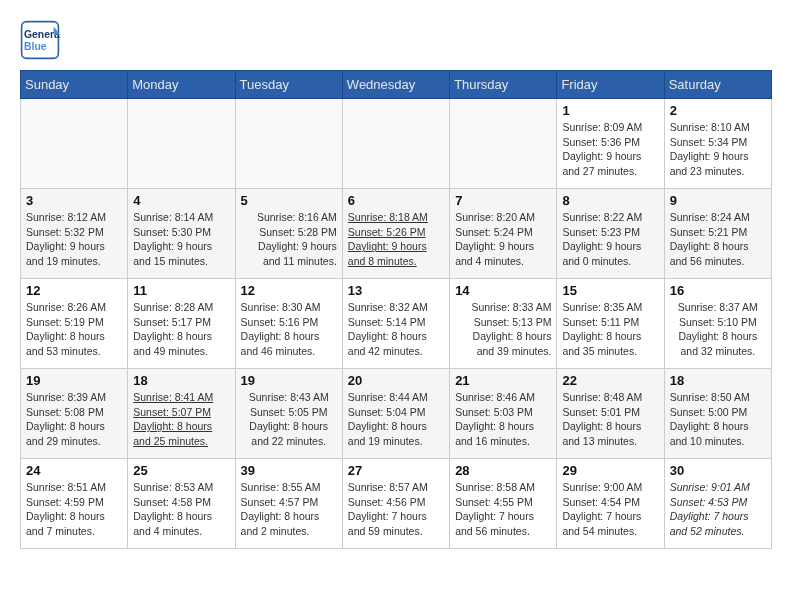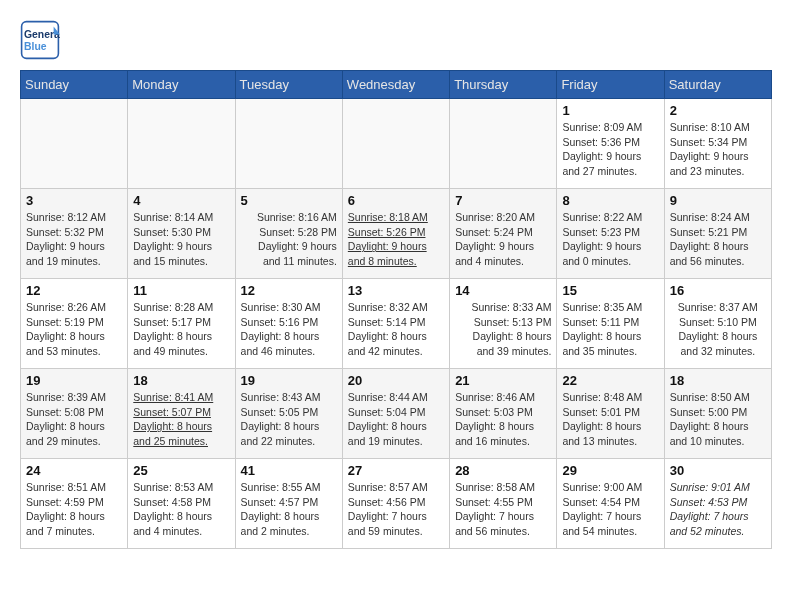--- a/index.html
+++ b/index.html
@@ -255,21 +255,21 @@
         </td>
         <td>
           <div class="day-num">18</div>
           <div class="day-info" style="white-space: pre-line; text-decoration: underline;">Sunrise: 8:41 AM
 Sunset: 5:07 PM
 Daylight: 8 hours
 and 25 minutes.</div>
         </td>
         <td>
           <div class="day-num">19</div>
-          <div class="day-info" style="white-space: pre-line;">Sunrise: 8:43 AM
+          <div class="day-info" style="white-space: pre-line; text-align: center;">Sunrise: 8:43 AM
 Sunset: 5:05 PM
 Daylight: 8 hours
 and 22 minutes.</div>
         </td>
         <td>
           <div class="day-num">20</div>
           <div class="day-info" style="white-space: pre-line;">Sunrise: 8:44 AM
 Sunset: 5:04 PM
 Daylight: 8 hours
 and 19 minutes.</div>
@@ -305,21 +305,21 @@
 and 7 minutes.</div>
         </td>
         <td>
           <div class="day-num">25</div>
           <div class="day-info" style="white-space: pre-line;">Sunrise: 8:53 AM
 Sunset: 4:58 PM
 Daylight: 8 hours
 and 4 minutes.</div>
         </td>
         <td>
-          <div class="day-num">41</div>
+          <div class="day-num">39</div>
           <div class="day-info" style="white-space: pre-line;">Sunrise: 8:55 AM
 Sunset: 4:57 PM
 Daylight: 8 hours
 and 2 minutes.</div>
         </td>
         <td>
           <div class="day-num">27</div>
           <div class="day-info" style="white-space: pre-line;">Sunrise: 8:57 AM
 Sunset: 4:56 PM
 Daylight: 7 hours

